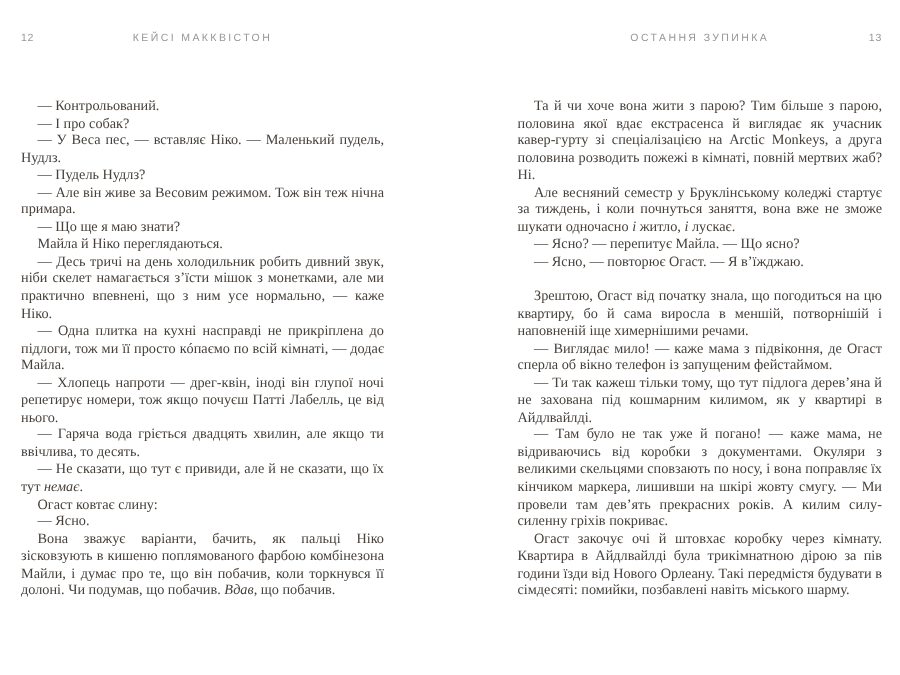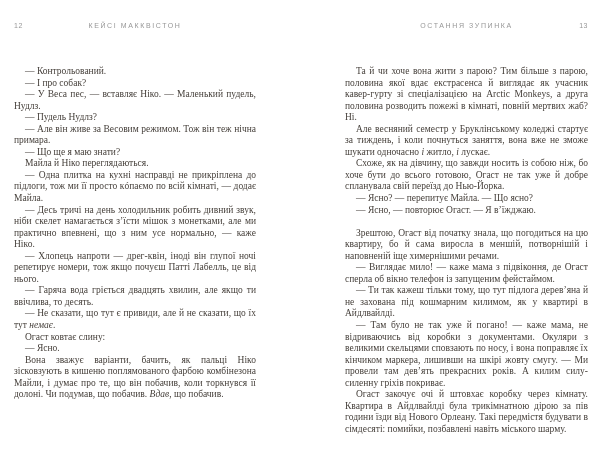--- a/index.html
+++ b/index.html
@@ -62,41 +62,40 @@
     <span class="num-right"></span>
   </header>
   <div class="page-body" id="left-body">
       <p><span>— Контрольований.</span></p>
       <p><span>— І про собак?</span></p>
       <p><span>— У Веса пес, — вставляє Ніко. — Маленький пудель, Нудлз.</span></p>
       <p><span>— Пудель Нудлз?</span></p>
       <p><span>— Але він живе за Весовим режимом. Тож він теж нічна примара.</span></p>
       <p><span>— Що ще я маю знати?</span></p>
       <p><span>Майла й Ніко переглядаються.</span></p>
+      <p><span>— Десь тричі на день холодильник робить дивний звук, ніби скелет намагається з’їсти мішок з монетками, але ми практично впевнені, що з ним усе нормально, — каже Ніко.</span></p>
       <p><span>— Одна плитка на кухні насправді не прикріплена до підлоги, тож ми її просто кóпаємо по всій кімнаті, — додає Майла.</span></p>
-      <p><span>— Десь тричі на день холодильник робить дивний звук, ніби скелет намагається з’їсти мішок з монетками, але ми практично впевнені, що з ним усе нормально, — каже Ніко.</span></p>
       <p><span>— Хлопець напроти — дрег-квін, іноді він глупої ночі репетирує номери, тож якщо почуєш Патті Лабелль, це від нього.</span></p>
       <p><span>— Гаряча вода гріється двадцять хвилин, але якщо ти ввічлива, то десять.</span></p>
       <p><span>— Не сказати, що тут є привиди, але й не сказати, що їх тут </span><span class="em">немає</span><span>.</span></p>
       <p><span>Огаст ковтає слину:</span></p>
       <p><span>— Ясно.</span></p>
       <p><span>Вона зважує варіанти, бачить, як пальці Ніко зісковзують в кишеню поплямованого фарбою комбінезона Майли, і думає про те, що він побачив, коли торкнувся її долоні. Чи подумав, що побачив. </span><span class="em">Вдав</span><span>, що побачив.</span></p>
     </div>
 </section>
 
 <section class="page page-right">
   <header class="running-head">
     <span class="num-left"></span>
     <span class="title">ОСТАННЯ ЗУПИНКА</span>
     <span class="num-right">13</span>
   </header>
   <div class="page-body" id="right-body">
       <p><span>Та й чи хоче вона жити з парою? Тим більше з парою, половина якої вдає екстрасенса й виглядає як учасник кавер-гурту зі спеціалізацією на Arctic Monkeys, а друга половина розводить пожежі в кімнаті, повній мертвих жаб? Ні.</span></p>
       <p><span>Але весняний семестр у Бруклінському коледжі стартує за тиждень, і коли почнуться заняття, вона вже не зможе шукати одночасно </span><span class="em">і</span><span> житло, </span><span class="em">і</span><span> лускає.</span></p>
-      <p><span>Схоже, як на дівчину, що завжди носить із собою ніж, бо хоче бути до всього готовою, Огаст не так уже й добре спланувала свій переїзд до Нью-Йорка.</span></p>
       <p><span>— Ясно? — перепитує Майла. — Що ясно?</span></p>
       <p><span>— Ясно, — повторює Огаст. — Я в’їжджаю.</span></p>
       <p class="scene-break"><span>Зрештою, Огаст від початку знала, що погодиться на цю квартиру, бо й сама виросла в меншій, потворнішій і наповненій іще химернішими речами.</span></p>
       <p><span>— Виглядає мило! — каже мама з підвіконня, де Огаст сперла об вікно телефон із запущеним фейстаймом.</span></p>
       <p><span>— Ти так кажеш тільки тому, що тут підлога дерев’яна й не захована під кошмарним килимом, як у квартирі в Айдлвайлді.</span></p>
       <p><span>— Там було не так уже й погано! — каже мама, не відриваючись від коробки з документами. Окуляри з великими скельцями сповзають по носу, і вона поправляє їх кінчиком маркера, лишивши на шкірі жовту смугу. — Ми провели там дев’ять прекрасних років. А килим силу-силенну гріхів покриває.</span></p>
       <p><span>Огаст закочує очі й штовхає коробку через кімнату. Квартира в Айдлвайлді була трикімнатною дірою за пів години їзди від Нового Орлеану. Такі передмістя будувати в сімдесяті: помийки, позбавлені навіть міського шарму.</span></p>
     </div>
 </section>
 

